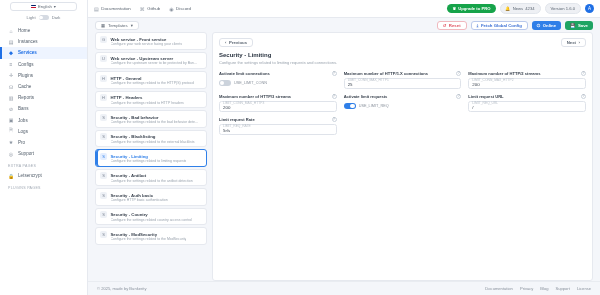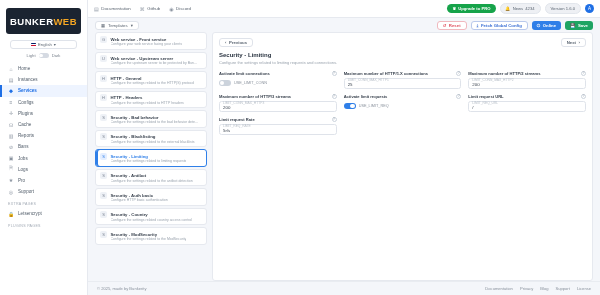--- a/index.html
+++ b/index.html
@@ -136,25 +136,20 @@
     background:#f4f6fa; border-top:1px solid #e9ecf1;
   }
   .footer-right { margin-left:auto; display:flex; gap:7px; }
 </style>
 </head>
 <body>
 
 <div id="app">
 
   <aside class="sidebar">
-    <div class="logo-wrap">
-      <div class="logo">
-        <span class="txt"><span>BUNKER</span><span class="accent">WEB</span></span>
-      </div>
-    </div>
     <div class="lang-row">
       <div class="lang-btn">
         <span class="flag"></span>
         <span>English</span>
         <span>▾</span>
       </div>
     </div>
     <div class="theme-row">
       <span>Light</span>
       <span class="toggle-sm"></span>

